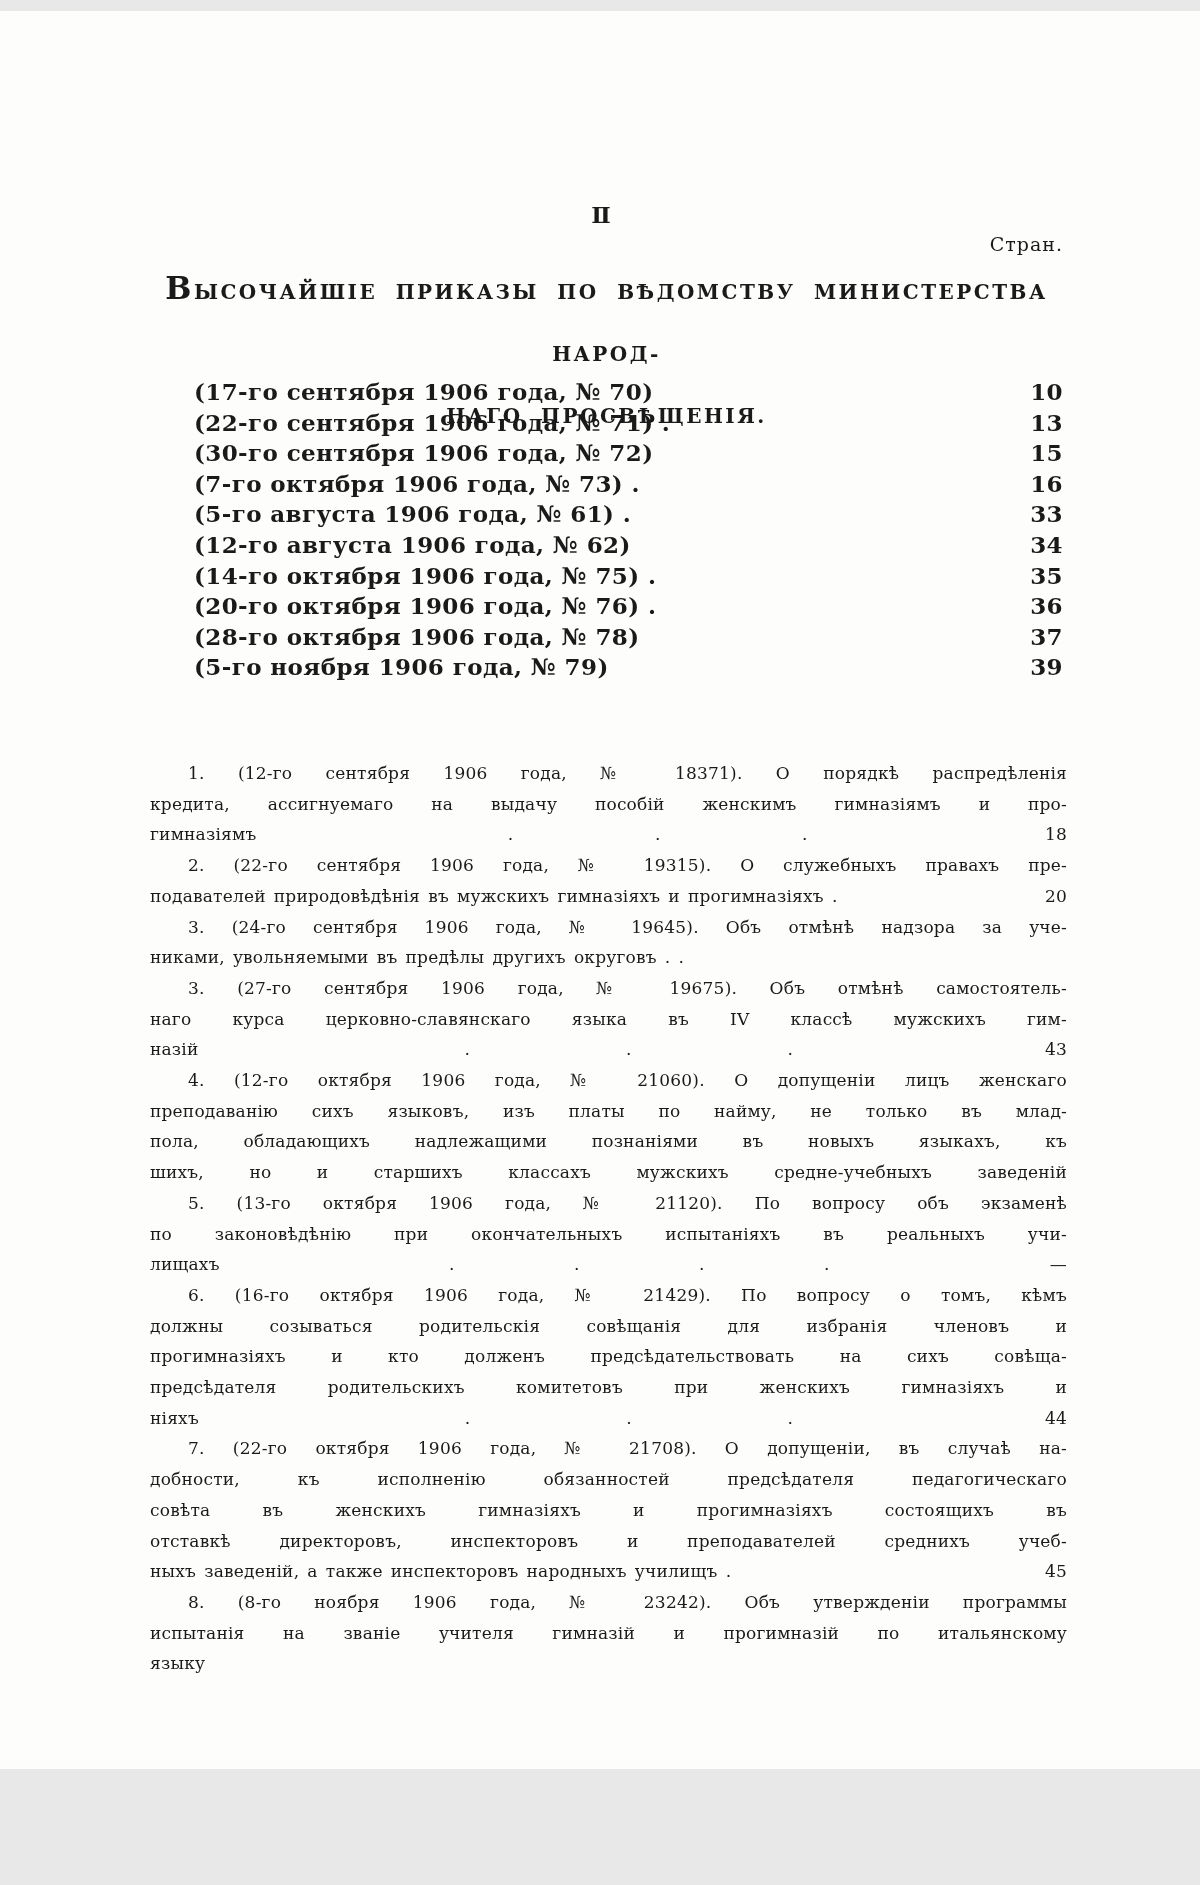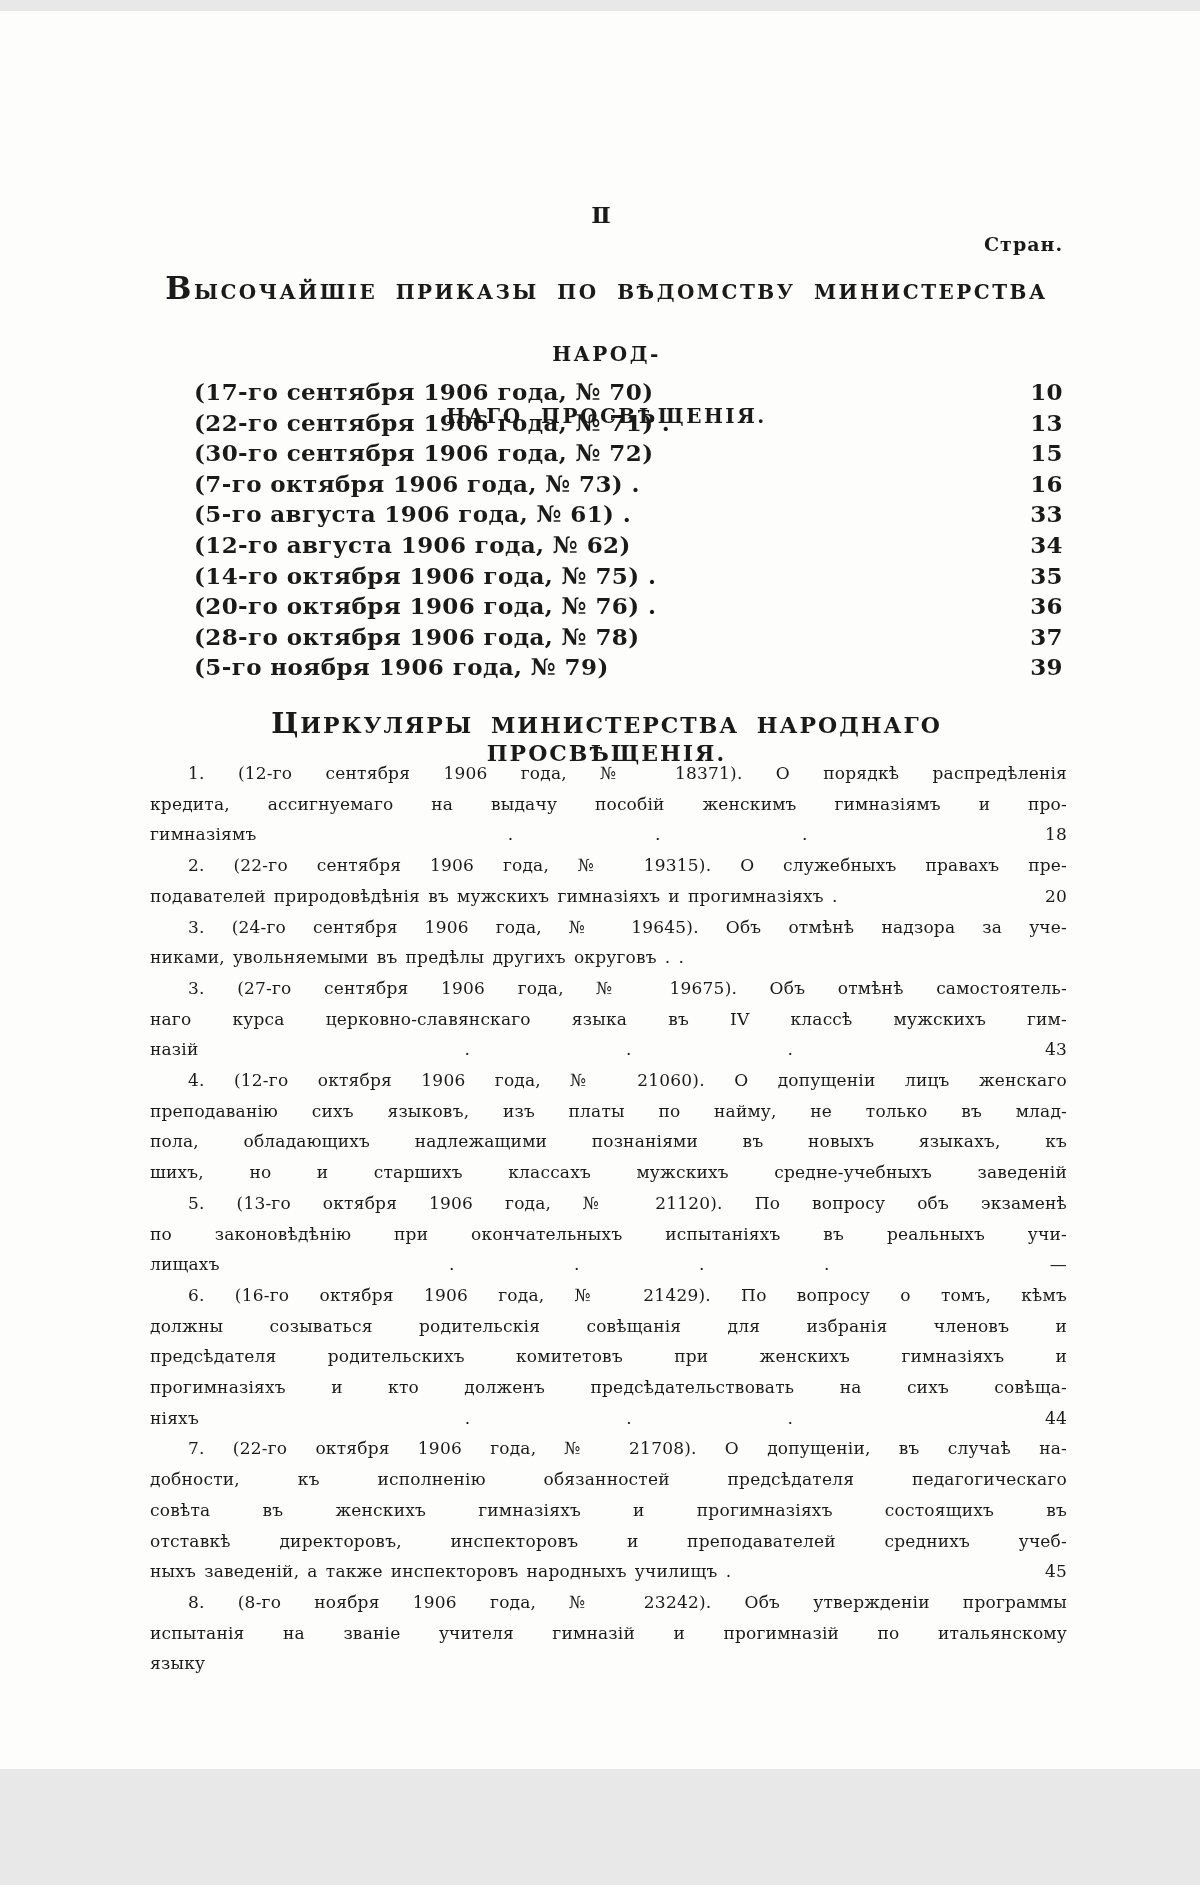--- a/index.html
+++ b/index.html
@@ -11,21 +11,21 @@
     font-family:"DejaVu Serif", serif;
     color:#1a1a1a;
     overflow:hidden;
   }
   .roman{
     position:absolute;top:190px;left:0;width:100%;
     text-align:center;font-size:23px;font-weight:700;letter-spacing:-2px;
   }
   .stran{
     position:absolute;top:222px;right:137px;
-    font-size:19px;font-weight:700;letter-spacing:1px;
+    font-size:19px;font-weight:400;letter-spacing:1px;
   }
   .h1{
     position:absolute;top:246px;left:150px;right:137px;
     text-align:center;font-size:20px;font-weight:700;
     letter-spacing:2.5px;word-spacing:9px;line-height:62px;
   }
   .h1 .l1::first-letter{font-size:31px;}
   .list{
     position:absolute;top:366px;left:150px;right:137px;
     font-size:23px;font-weight:700;line-height:30.6px;letter-spacing:.4px;
@@ -108,21 +108,20 @@
       <div class="row">
         <span class="t">(28-го октября 1906 года, № 78)</span>
         <span class="pg">37</span>
       </div>
       <div class="row">
         <span class="t">(5-го ноября 1906 года, № 79)</span>
         <span class="pg">39</span>
       </div>
     </div>
 
-  <div class="h2">ЦИРКУЛЯРЫ МИНИСТЕРСТВА НАРОДНАГО ПРОСВѢЩЕНІЯ.</div>
 
   <div class="paras" id="circulars-list">
       <div class="pl ind">1. (12-го сентября 1906 года, № 18371).  О  порядкѣ  распредѣленія</div>
       <div class="pl">кредита, ассигнуемаго на выдачу пособій женскимъ гимназіямъ и про-</div>
       <div class="pf">
         <span class="t">гимназіямъ</span>
         <span class="dots">
           <span>.</span>
           <span>.</span>
           <span>.</span>
@@ -158,22 +157,22 @@
         <span class="dots">
           <span>.</span>
           <span>.</span>
           <span>.</span>
           <span>.</span>
         </span>
         <span class="pg">—</span>
       </div>
       <div class="pl ind">6. (16-го октября 1906 года,  № 21429).  По  вопросу  о  томъ,  кѣмъ</div>
       <div class="pl">должны  созываться  родительскія  совѣщанія  для  избранія  членовъ  и</div>
+      <div class="pl">прогимназіяхъ  и  кто  долженъ  предсѣдательствовать  на  сихъ  совѣща-</div>
       <div class="pl">предсѣдателя  родительскихъ  комитетовъ  при  женскихъ  гимназіяхъ  и</div>
-      <div class="pl">прогимназіяхъ  и  кто  долженъ  предсѣдательствовать  на  сихъ  совѣща-</div>
       <div class="pf">
         <span class="t">ніяхъ</span>
         <span class="dots">
           <span>.</span>
           <span>.</span>
           <span>.</span>
         </span>
         <span class="pg">44</span>
       </div>
       <div class="pl ind">7. (22-го октября 1906 года,  № 21708).  О  допущеніи,  въ  случаѣ  на-</div>

